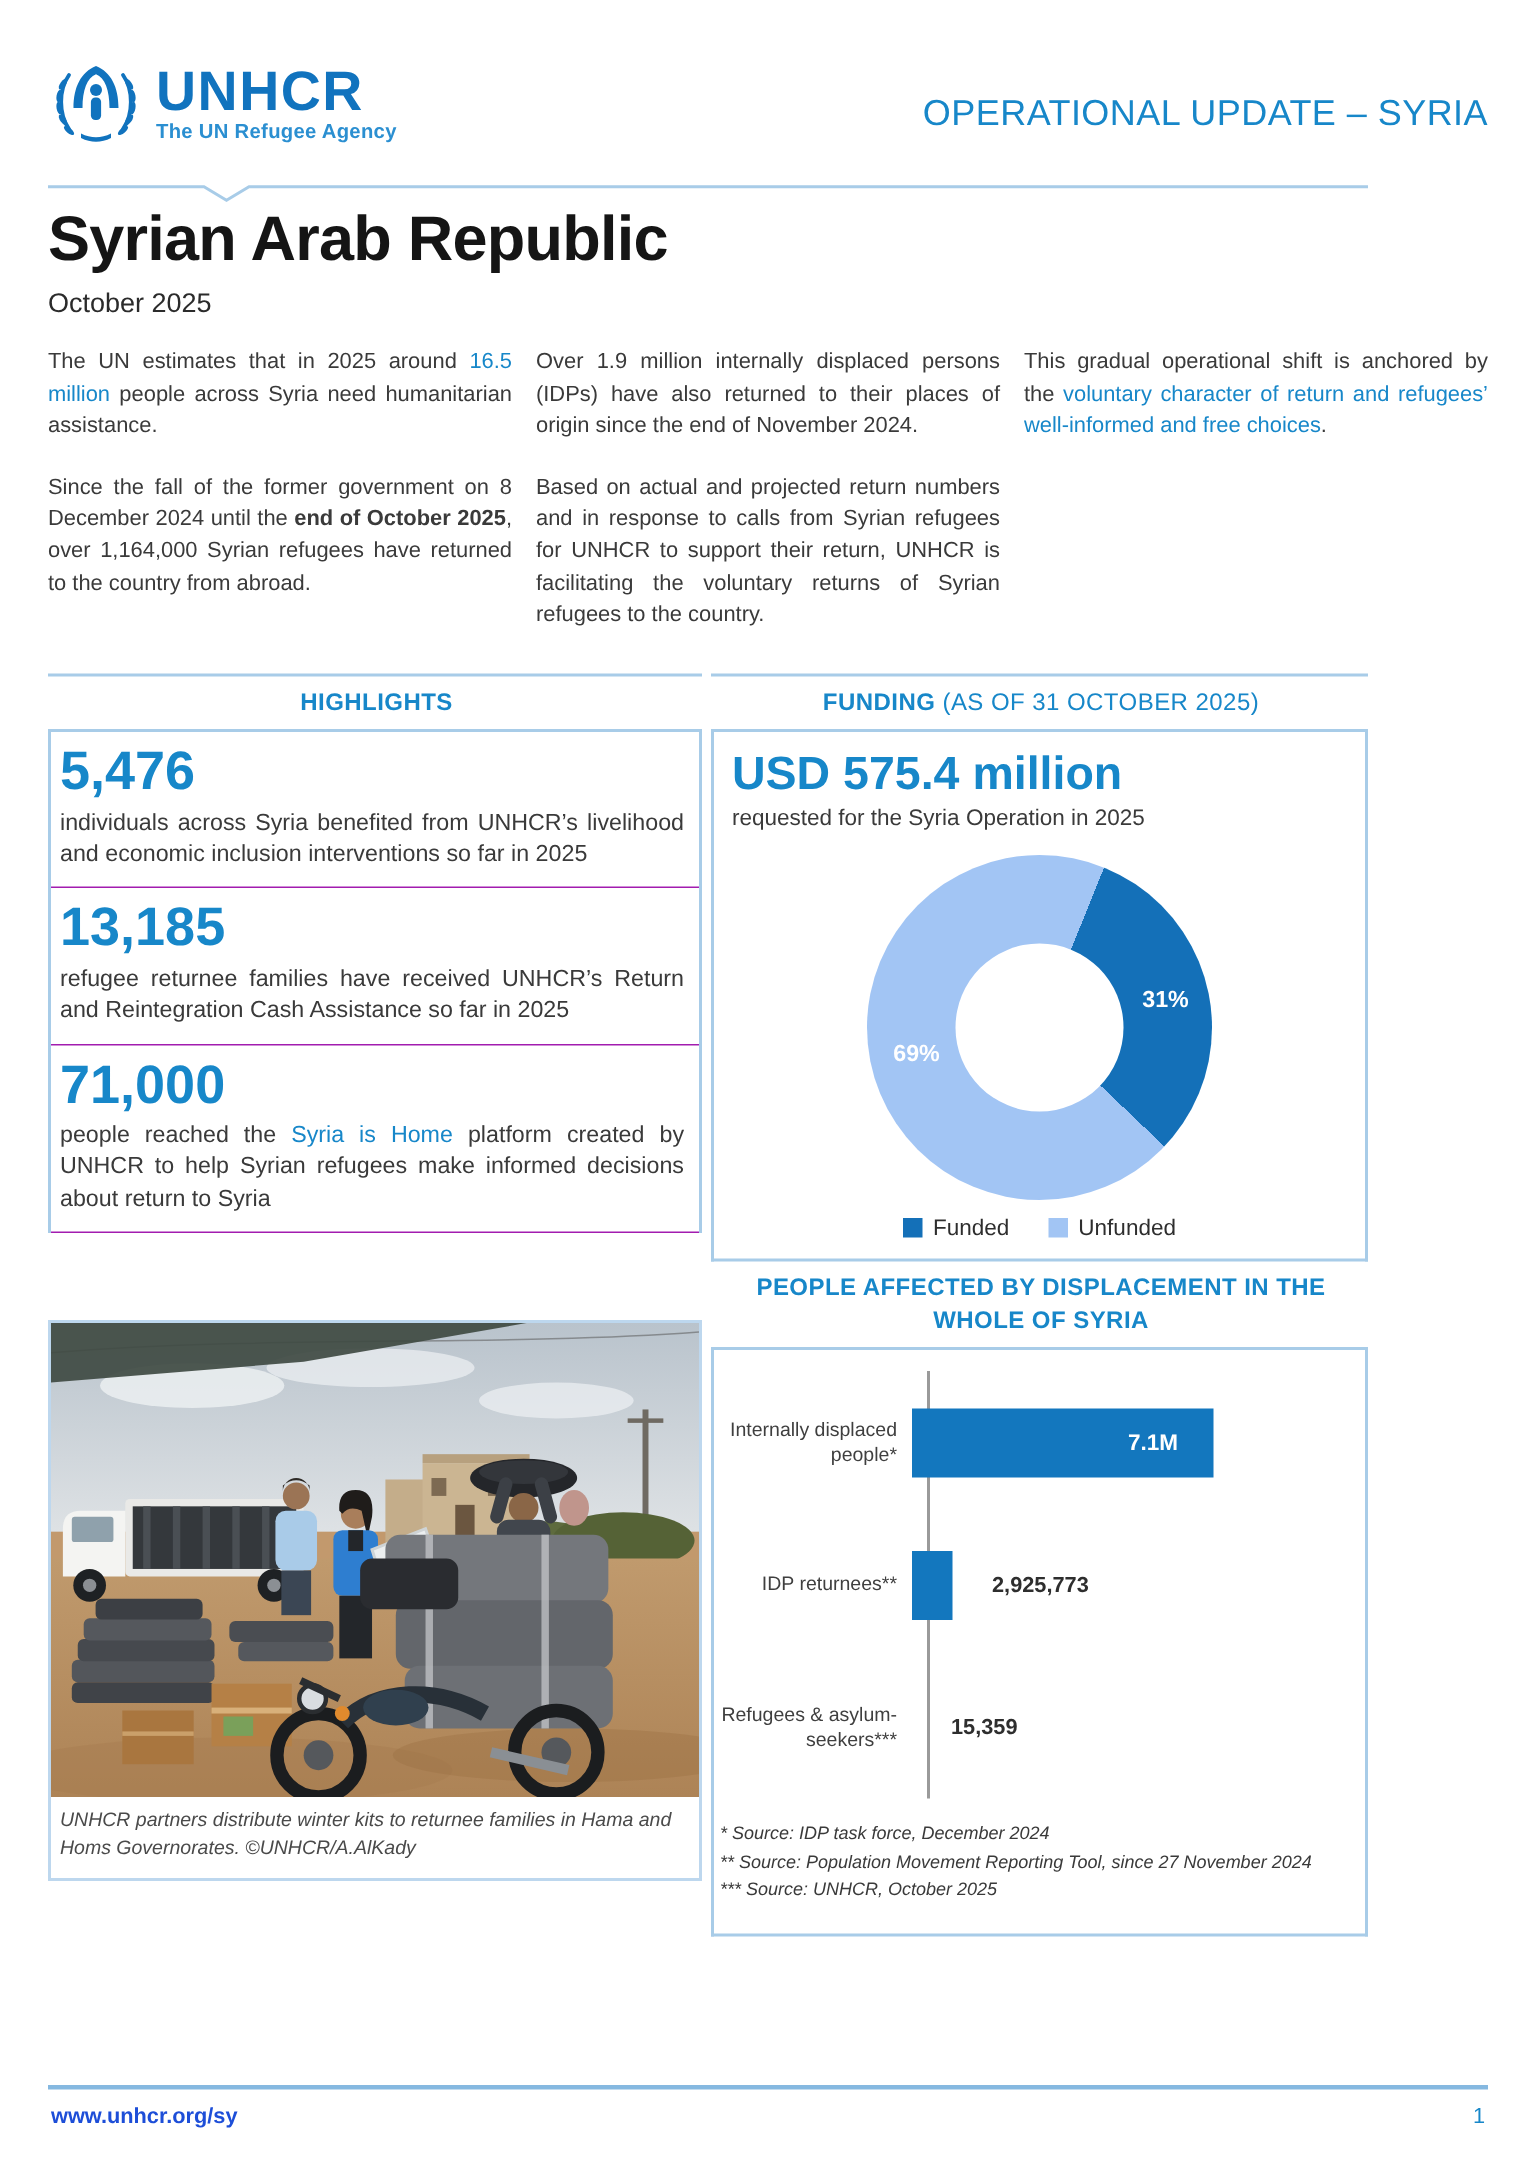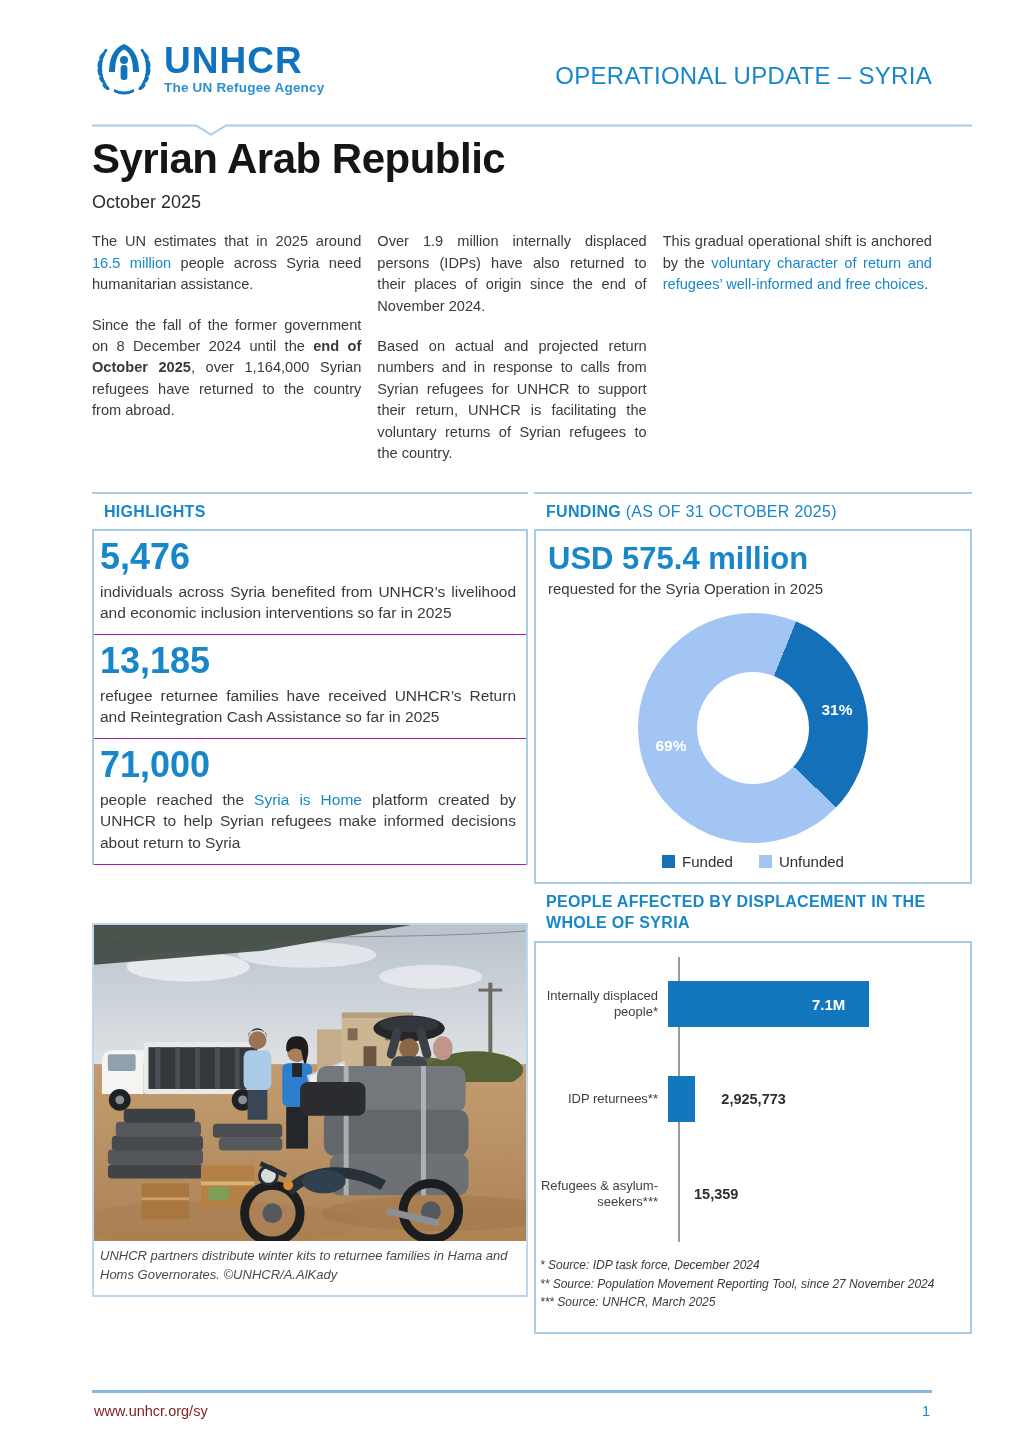--- a/index.html
+++ b/index.html
@@ -1,18 +1,18 @@
 <!DOCTYPE html>
 <html><head>
 <meta charset="utf-8">
 <style>
   * { margin:0; padding:0; box-sizing:border-box; }
   html,body { background:#ffffff; }
   body { font-family:"Liberation Sans","DejaVu Sans",sans-serif; color:#3a3a3a; }
-  .page { width:1024px; height:1449px; padding:0 92px; display:flex; flex-direction:column; overflow:hidden; background:#fff; }
+  .page { width:1024px; height:1449px; padding:0 32px; display:flex; flex-direction:column; overflow:hidden; background:#fff; }
 
   
   .topbar { display:flex; justify-content:space-between; align-items:flex-start; padding-top:36px; }
   .logo { display:flex; align-items:center; }
   .logo svg { width:64px; height:64px; }
   .logo-text { margin-left:8px; }
   .logo-word { font-size:37px; font-weight:bold; color:#1173be; letter-spacing:1px; line-height:1; }
   .logo-tag { font-size:13.5px; font-weight:bold; color:#2b8fd1; margin-top:1px; letter-spacing:.2px; }
   .doc-type { font-size:24px; color:#1787c9; margin-top:26px; letter-spacing:.3px; }
 
@@ -26,21 +26,21 @@
   .intro-col { flex:1 1 0; font-size:14.6px; line-height:1.47; text-align:justify; }
   .intro-col p { margin-bottom:19px; }
   .seg-link { color:#1787c9; }
   .seg-bold { font-weight:bold; }
 
   
   .columns { display:flex; gap:6px; }
   .col-left { width:436px; flex:none; }
   .col-right { width:438px; flex:none; }
 
-  .box-label { border-top:2px solid #a8cce8; border-bottom:2px solid #a8cce8; padding:7px 10px 7px 12px; font-size:16px; font-weight:bold; color:#1787c9; letter-spacing:.3px; line-height:1.35; }
+  .box-label { border-top:2px solid #a8cce8; border-bottom:2px solid #a8cce8; padding:7px 10px 7px 12px; font-size:16px; font-weight:bold; color:#1787c9; letter-spacing:.3px; line-height:1.35;text-align:center; }
   .box-label .normal { font-weight:normal; }
 
   
   .hl-body { border-left:2px solid #a8cce8; border-right:2px solid #a8cce8; }
   .hl-item { padding:5px 10px 11px 6px; border-bottom:1px solid #a21caf; }
   .hl-value { font-size:36px; font-weight:bold; color:#1787c9; line-height:1.15; margin-bottom:3px; }
   .hl-desc { font-size:15.5px; line-height:1.38; text-align:justify; color:#3a3a3a; }
 
   
   .photo-box { margin-top:58px; border:2px solid #bdd7ee; width:436px; }
@@ -69,21 +69,21 @@
   .bar-row { display:flex; align-items:center; height:95px; }
   .bar-cat { width:132px; flex:none; padding-right:10px; text-align:right; font-size:13px; line-height:1.3; color:#3f3f3f; }
   .bar-track { position:relative; flex:1; display:flex; align-items:center; height:100%; }
   .bar-fill { position:relative; height:46px; }
   .bar-value { font-size:14.5px; font-weight:bold; color:#2e2e2e; margin-left:26px; white-space:nowrap; }
   .bar-value-inside { position:absolute; right:24px; top:50%; transform:translateY(-50%); color:#fff; font-size:15px; font-weight:bold; margin:0; }
   .footnotes { padding:8px 6px 12px 4px; font-size:12px; font-style:italic; line-height:1.55; color:#3a3a3a; }
 
   
   .page-footer { margin-top:auto; border-top:3px solid #85b8e0; padding:10px 2px 0; margin-bottom:30px; display:flex; justify-content:space-between; align-items:center; font-size:14.5px; color:#1787c9; }
-  .page-footer a { color:#7f1d1d; text-decoration:none; cursor:pointer; }
+  .page-footer a { color:#1d4ed8; text-decoration:none; cursor:pointer;font-weight:bold; }
 </style>
 </head>
 <body>
 
 <div class="page">
 
   <header class="topbar">
     <div class="logo">
       <svg viewBox="0 0 64 64">
         <g fill="none" stroke="#1173be" stroke-width="2.6" stroke-linecap="round">
@@ -319,21 +319,21 @@
               <div class="bar-cat">Refugees &amp; asylum-seekers***</div>
               <div class="bar-track">
                 <div class="bar-fill" style="width: 0%; background: rgb(19, 119, 190);"></div>
                 <span class="bar-value">15,359</span>
               </div>
             </div>
           </div>
           <div class="footnotes">
             <div>* Source: IDP task force, December 2024</div>
             <div>** Source: Population Movement Reporting Tool, since 27 November 2024</div>
-            <div>*** Source: UNHCR, March 2025</div>
+            <div>*** Source: UNHCR, October 2025</div>
           </div>
         </div>
       </section>
     </div>
   </div>
 
   <footer class="page-footer">
     <a>www.unhcr.org/sy</a>
     <span>1</span>
   </footer>

